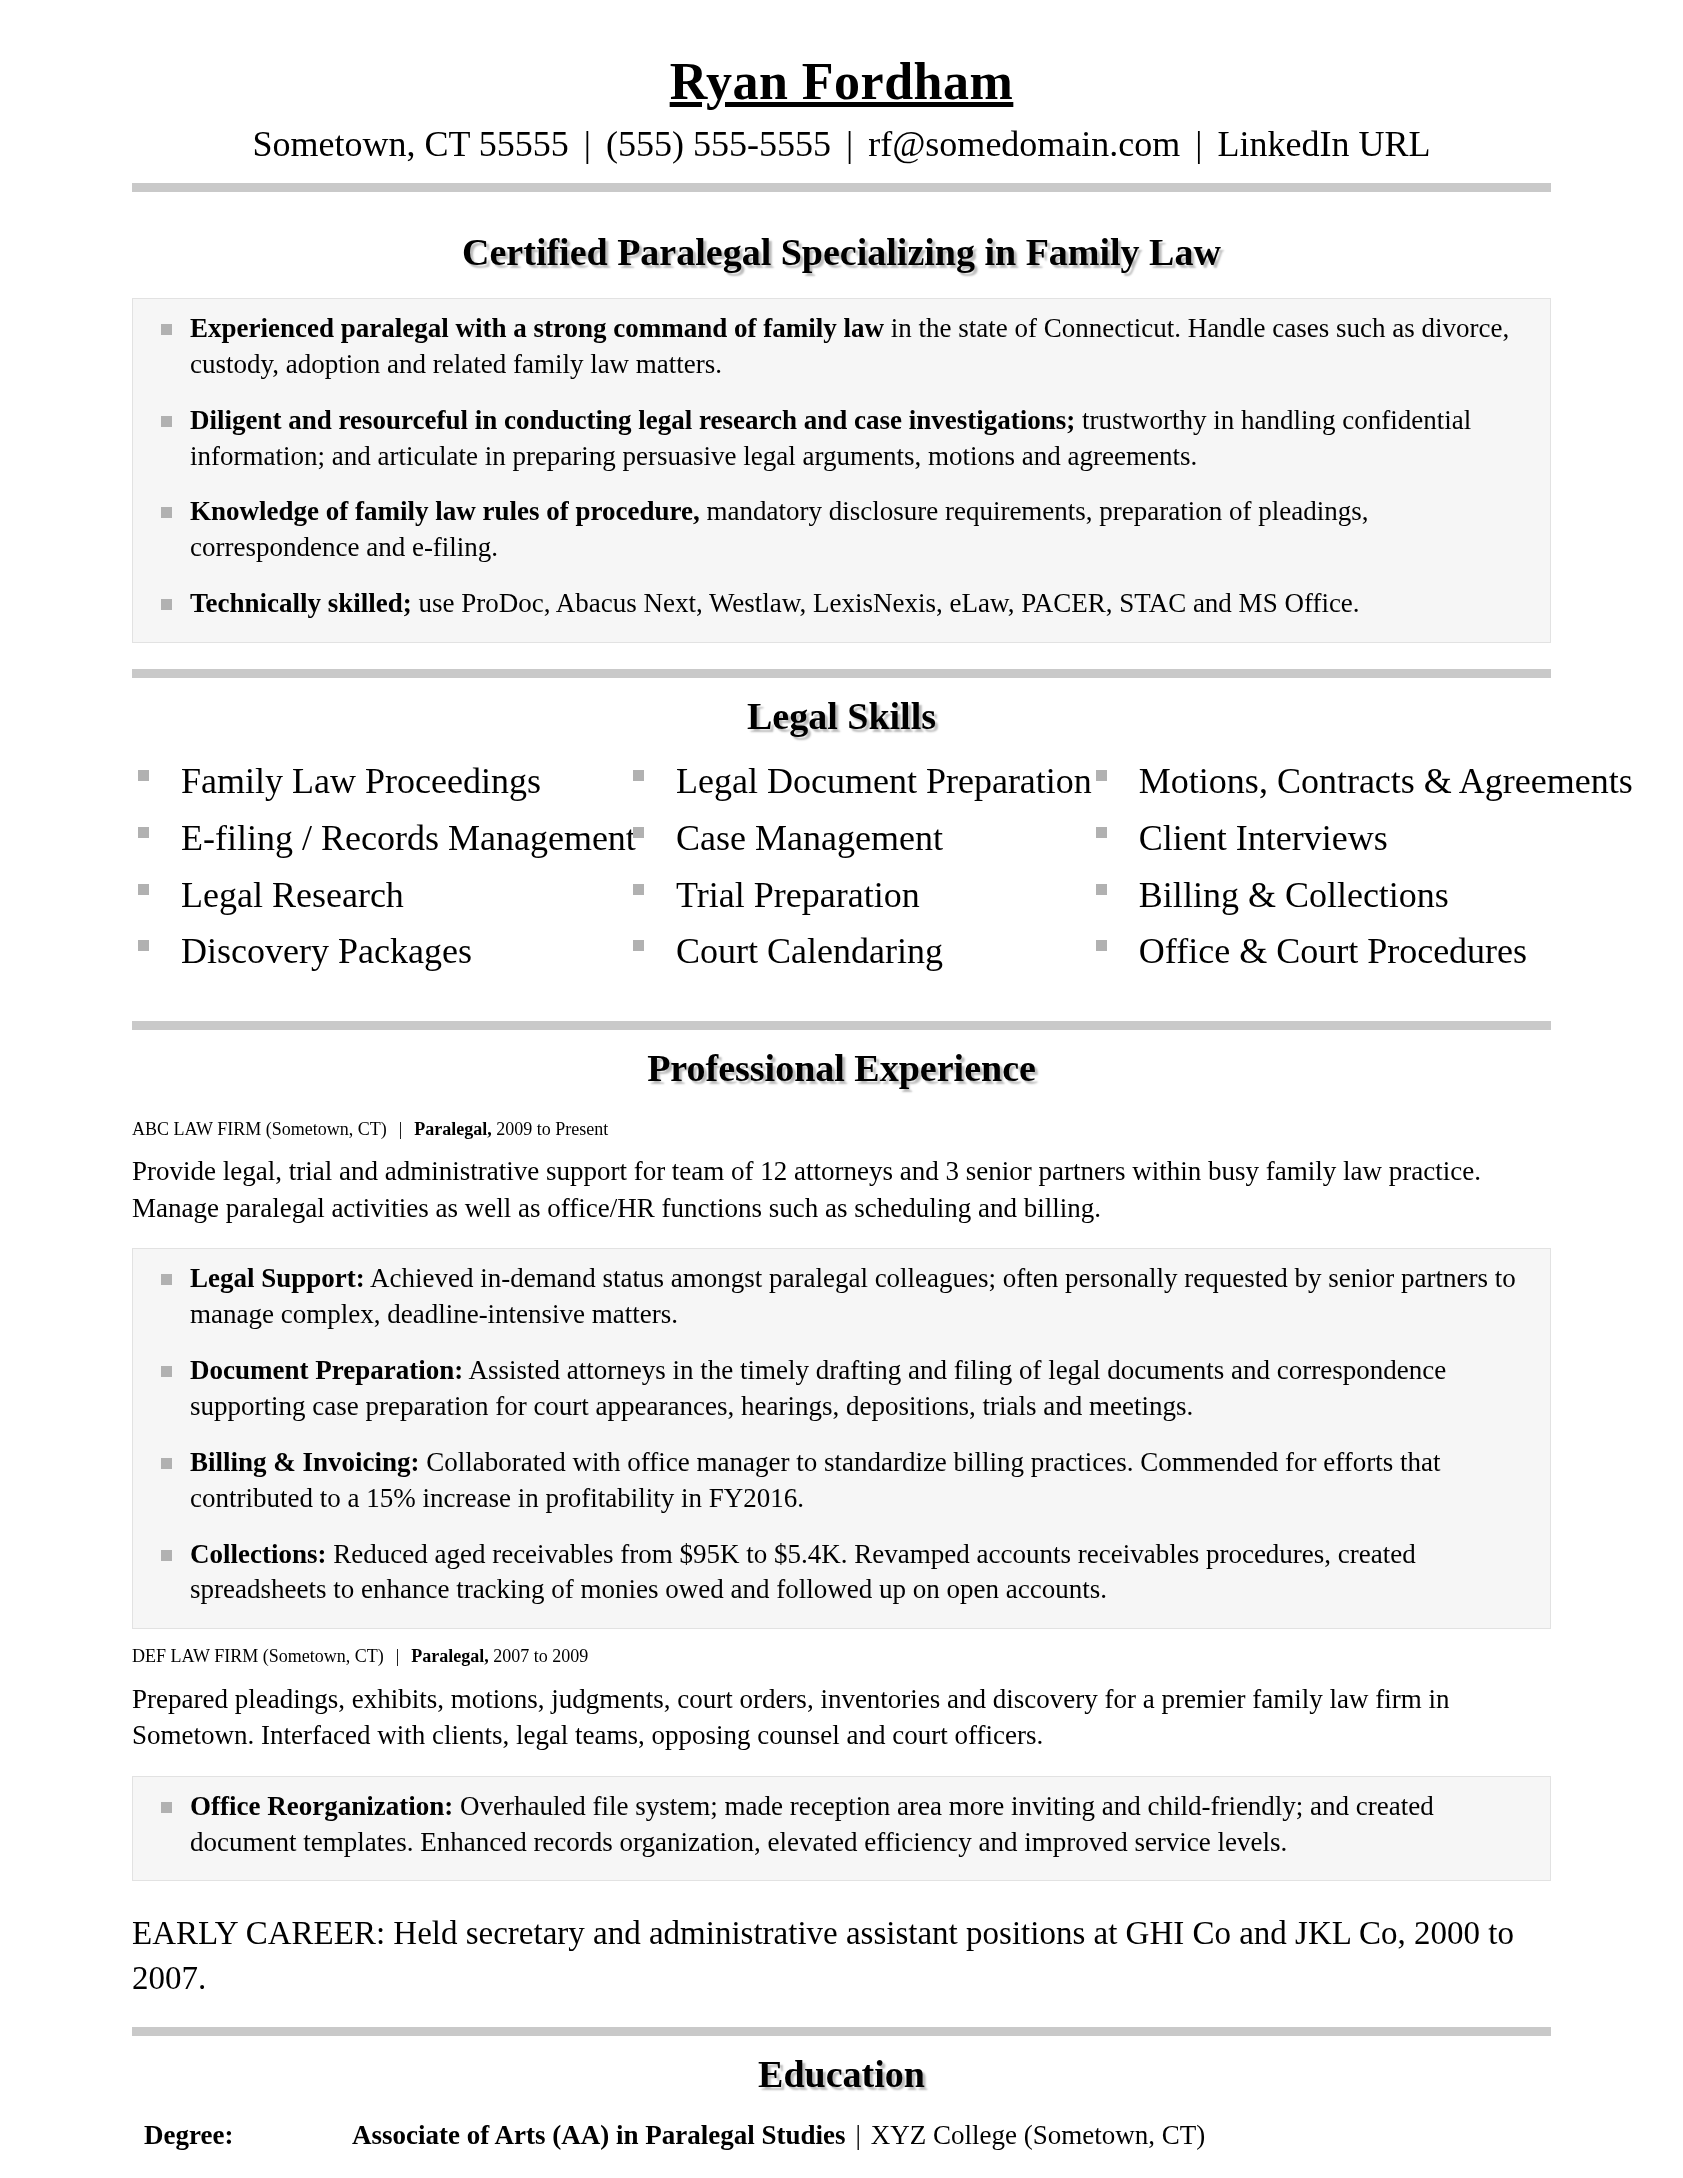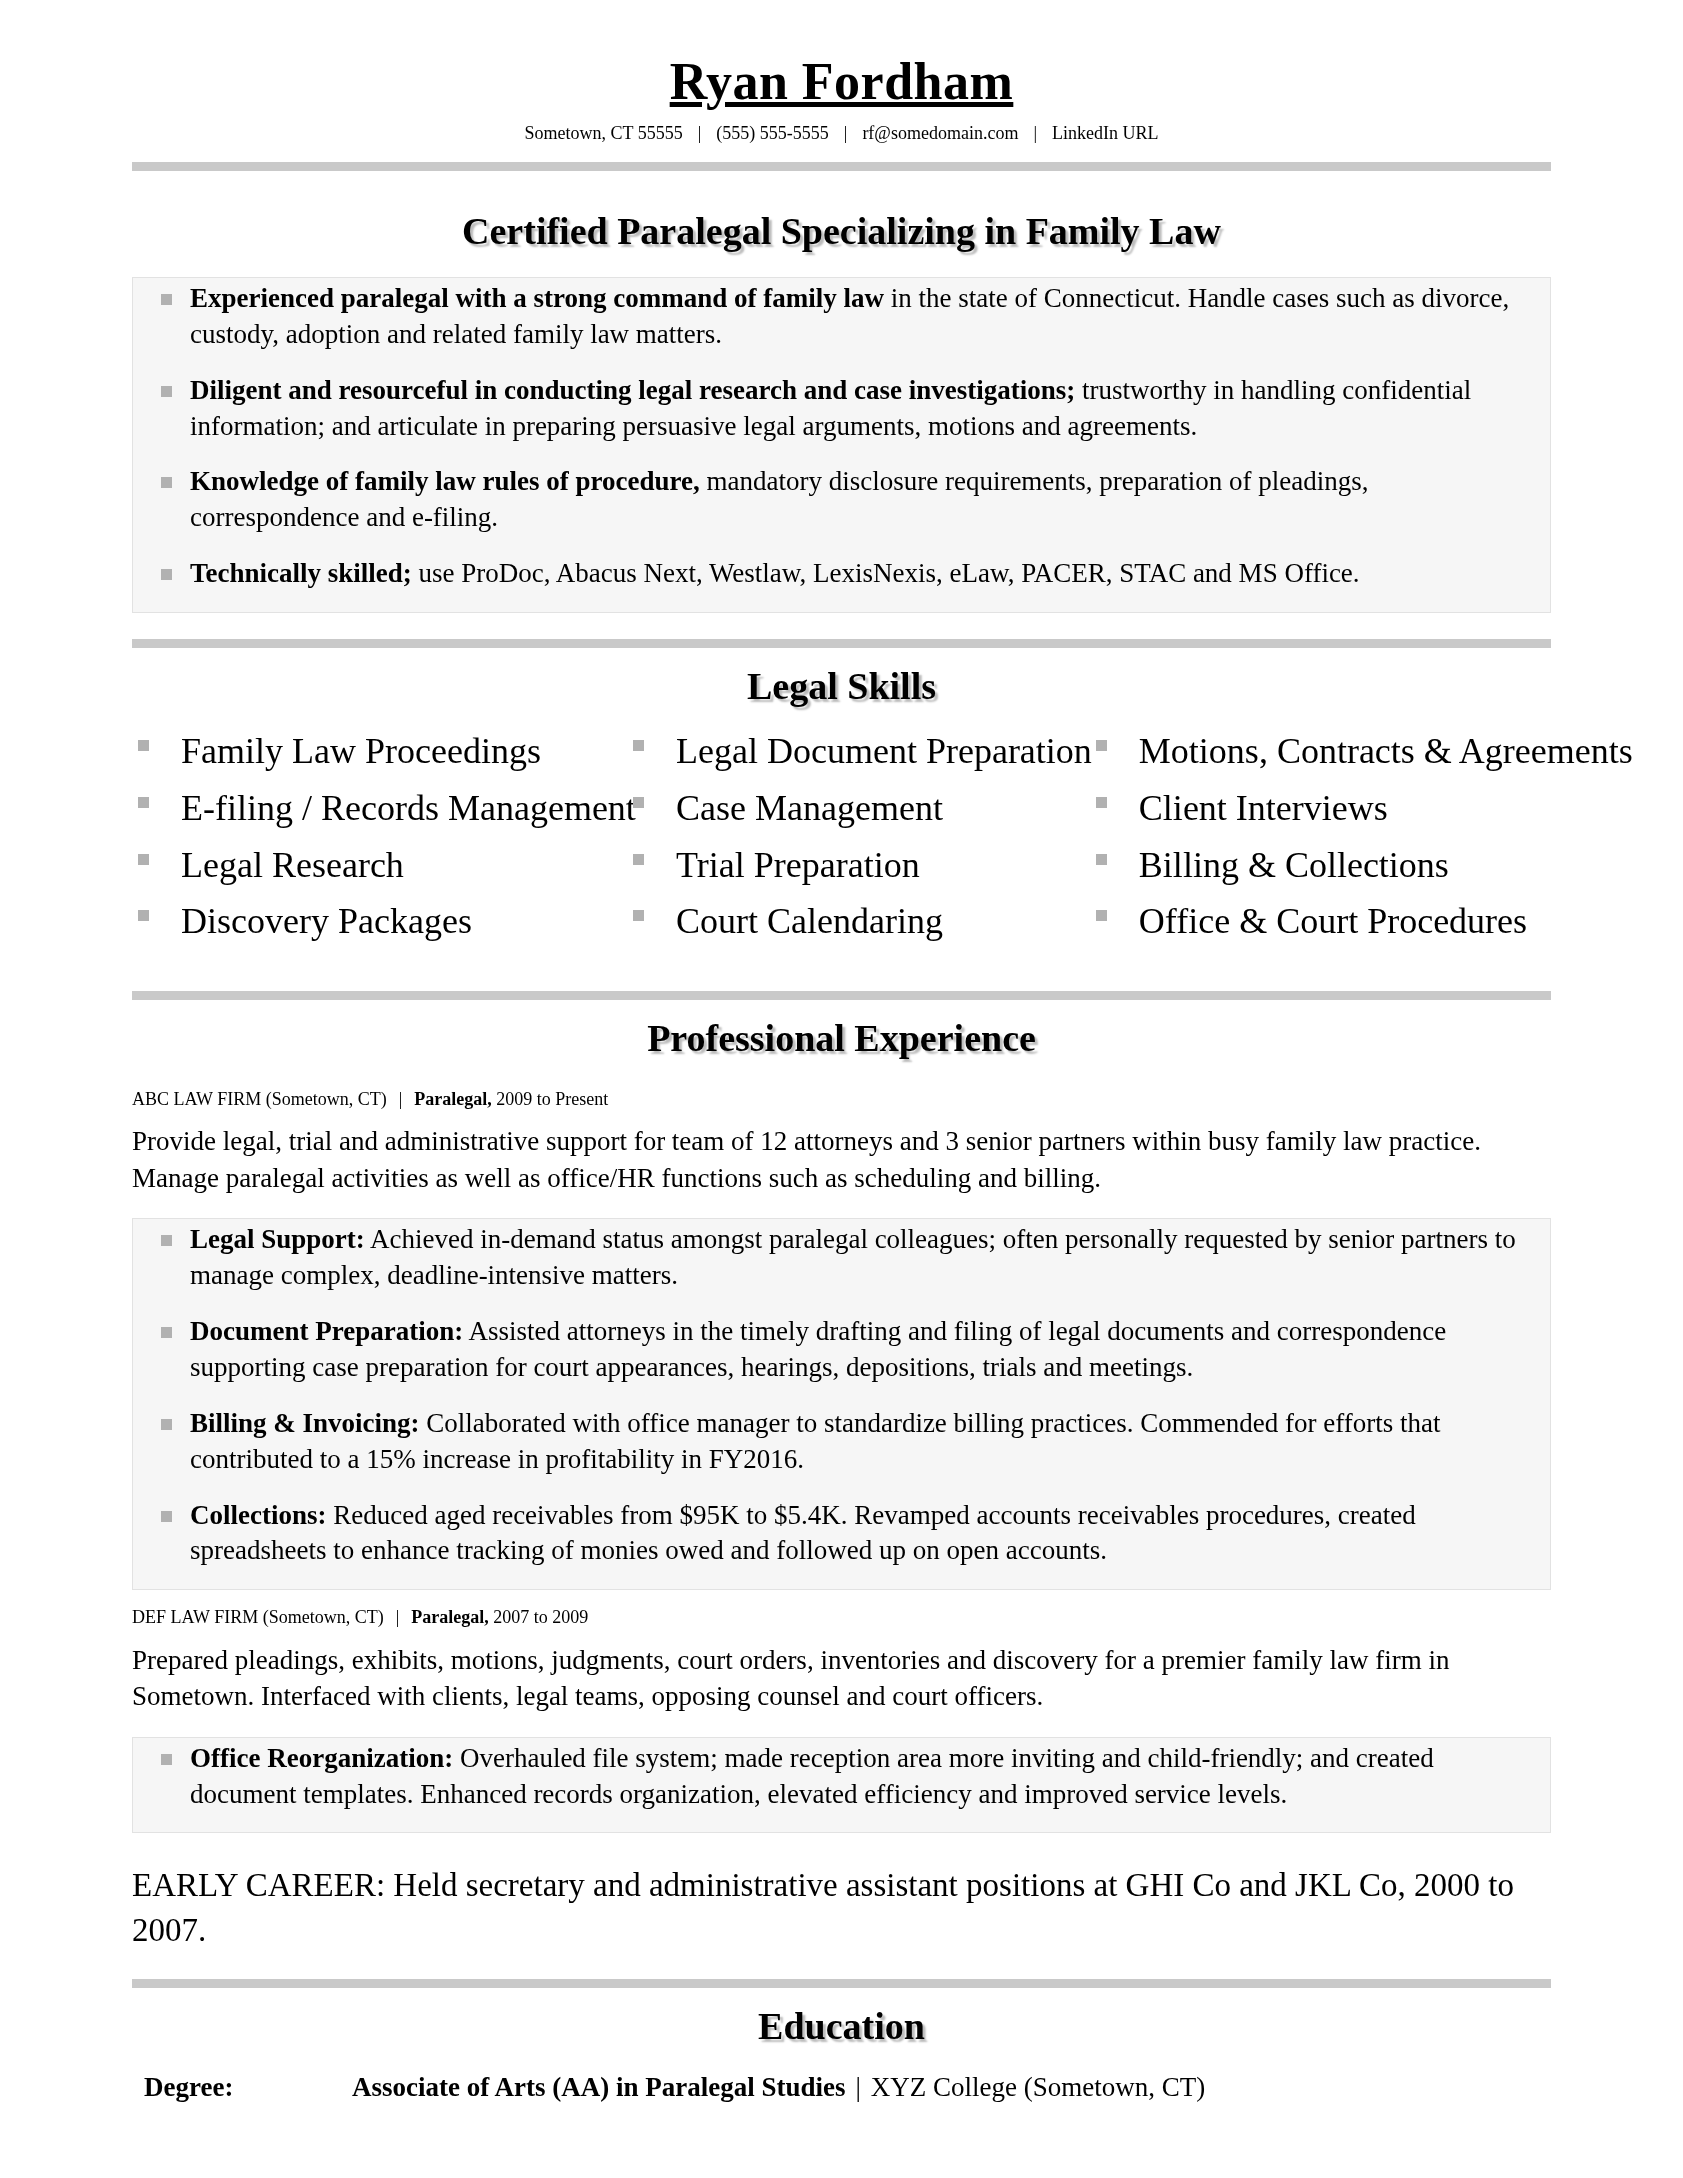--- a/index.html
+++ b/index.html
@@ -20,21 +20,21 @@
   .name {
     font-size: 52px;
     font-weight: 700;
     text-align: center;
     letter-spacing: 0.5px;
     line-height: 1.12;
     text-decoration: underline;
   }
   .contact-line {
     margin-top: 12px;
-    font-size: 18px;
+    font-size: 36px;
     text-align: center;
     white-space: nowrap;
   }
   .contact-line .sep { padding: 0 15px; }
 
   .divider {
     height: 9px;
     background: #c9c9c9;
     margin-top: 18px;
   }
@@ -47,21 +47,21 @@
     text-shadow: 3px 3px 2px #bcbcbc;
     line-height: 1.2;
   }
   .doc-title { margin-top: 38px; }
 
   
   .hl-box {
     margin-top: 22px;
     background: #f6f6f6;
     border: 1px solid #e2e2e2;
-    padding: 3px 26px 20px 12px;
+    padding: 12px 26px 20px 12px;
   }
   .bullet { display: flex; margin-bottom: 20px; }
   .bullet:last-child { margin-bottom: 0; }
   .sq {
     flex: 0 0 auto;
     width: 11px; height: 11px;
     background: #b1b1b1;
     margin: 13px 18px 0 16px;
   }
   .bullet-text { font-size: 27px; line-height: 1.33; }

